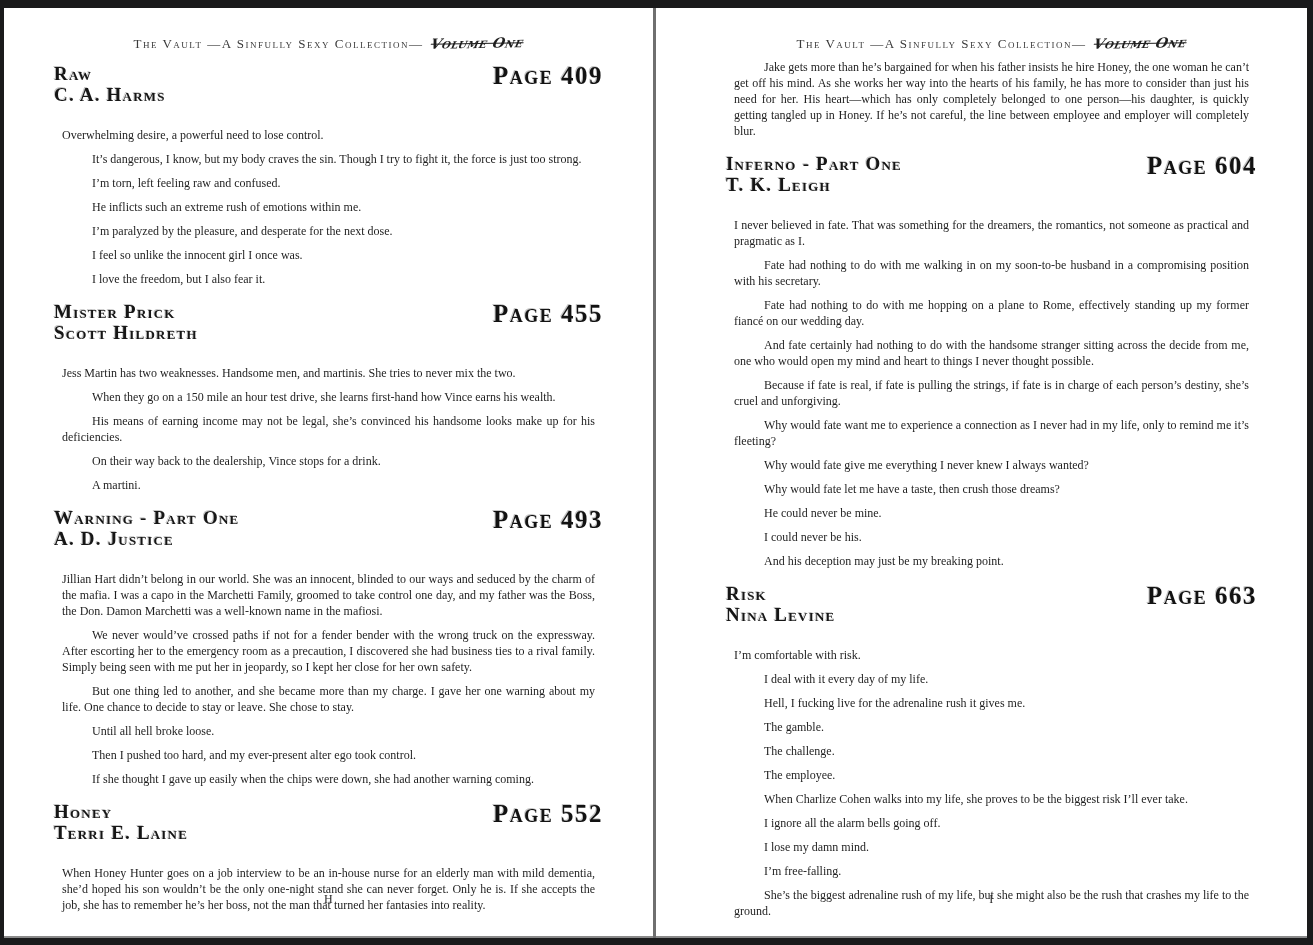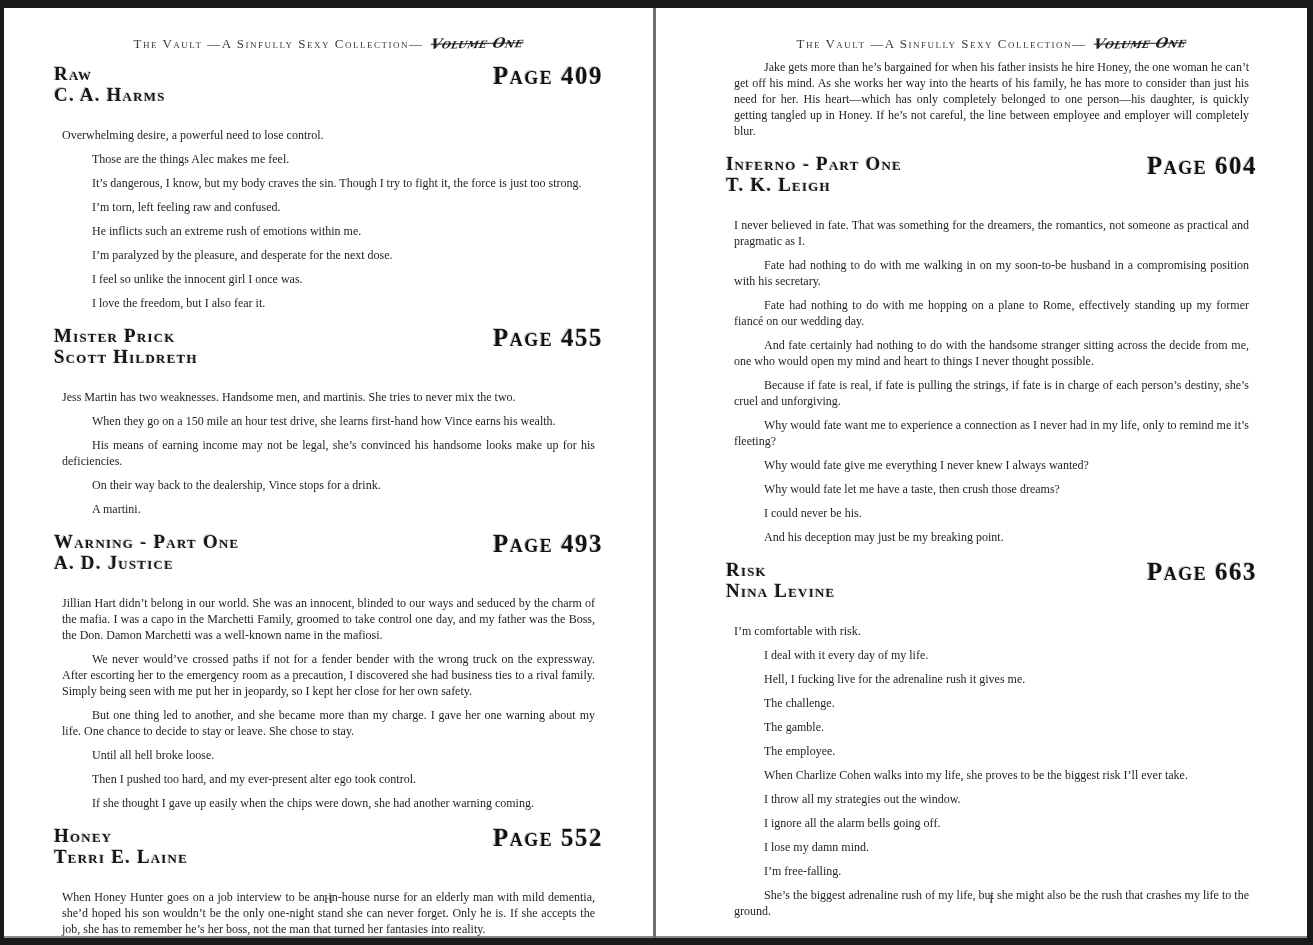--- a/index.html
+++ b/index.html
@@ -97,21 +97,20 @@
     <section class="entry first">
       <div class="entry-head">
         <div class="entry-names">
           <div class="entry-title">Raw</div>
           <div class="entry-author">C. A. Harms</div>
         </div>
         <div class="entry-page">Page 409</div>
       </div>
       <div class="blurb">
           <p>Overwhelming desire, a powerful need to lose control.</p>
-          <p class="indent">Those are the things Alec makes me feel.</p>
           <p class="indent">It’s dangerous, I know, but my body craves the sin. Though I try to fight it, the force is just too strong.</p>
           <p class="indent">I’m torn, left feeling raw and confused.</p>
           <p class="indent">He inflicts such an extreme rush of emotions within me.</p>
           <p class="indent">I’m paralyzed by the pleasure, and desperate for the next dose.</p>
           <p class="indent">I feel so unlike the innocent girl I once was.</p>
           <p class="indent">I love the freedom, but I also fear it.</p>
         </div>
     </section>
 
     <section class="entry">
@@ -187,42 +186,42 @@
       </div>
       <div class="blurb">
           <p>I never believed in fate. That was something for the dreamers, the romantics, not someone as practical and pragmatic as I.</p>
           <p class="indent">Fate had nothing to do with me walking in on my soon-to-be husband in a compromising position with his secretary.</p>
           <p class="indent">Fate had nothing to do with me hopping on a plane to Rome, effectively standing up my former fiancé on our wedding day.</p>
           <p class="indent">And fate certainly had nothing to do with the handsome stranger sitting across the decide from me, one who would open my mind and heart to things I never thought possible.</p>
           <p class="indent">Because if fate is real, if fate is pulling the strings, if fate is in charge of each person’s destiny, she’s cruel and unforgiving.</p>
           <p class="indent">Why would fate want me to experience a connection as I never had in my life, only to remind me it’s fleeting?</p>
           <p class="indent">Why would fate give me everything I never knew I always wanted?</p>
           <p class="indent">Why would fate let me have a taste, then crush those dreams?</p>
+          <p class="indent">He could never be mine.</p>
           <p class="indent">I could never be his.</p>
           <p class="indent">And his deception may just be my breaking point.</p>
         </div>
     </section>
 
     <section class="entry">
       <div class="entry-head">
         <div class="entry-names">
           <div class="entry-title">Risk</div>
           <div class="entry-author">Nina Levine</div>
         </div>
         <div class="entry-page">Page 663</div>
       </div>
       <div class="blurb">
           <p>I’m comfortable with risk.</p>
           <p class="indent">I deal with it every day of my life.</p>
           <p class="indent">Hell, I fucking live for the adrenaline rush it gives me.</p>
+          <p class="indent">The gamble.</p>
           <p class="indent">The challenge.</p>
-          <p class="indent">The gamble.</p>
           <p class="indent">The employee.</p>
           <p class="indent">When Charlize Cohen walks into my life, she proves to be the biggest risk I’ll ever take.</p>
-          <p class="indent">I throw all my strategies out the window.</p>
           <p class="indent">I ignore all the alarm bells going off.</p>
           <p class="indent">I lose my damn mind.</p>
           <p class="indent">I’m free-falling.</p>
           <p class="indent">She’s the biggest adrenaline rush of my life, but she might also be the rush that crashes my life to the ground.</p>
         </div>
     </section>
 
     <section class="entry">
       <div class="entry-head">
         <div class="entry-names">

